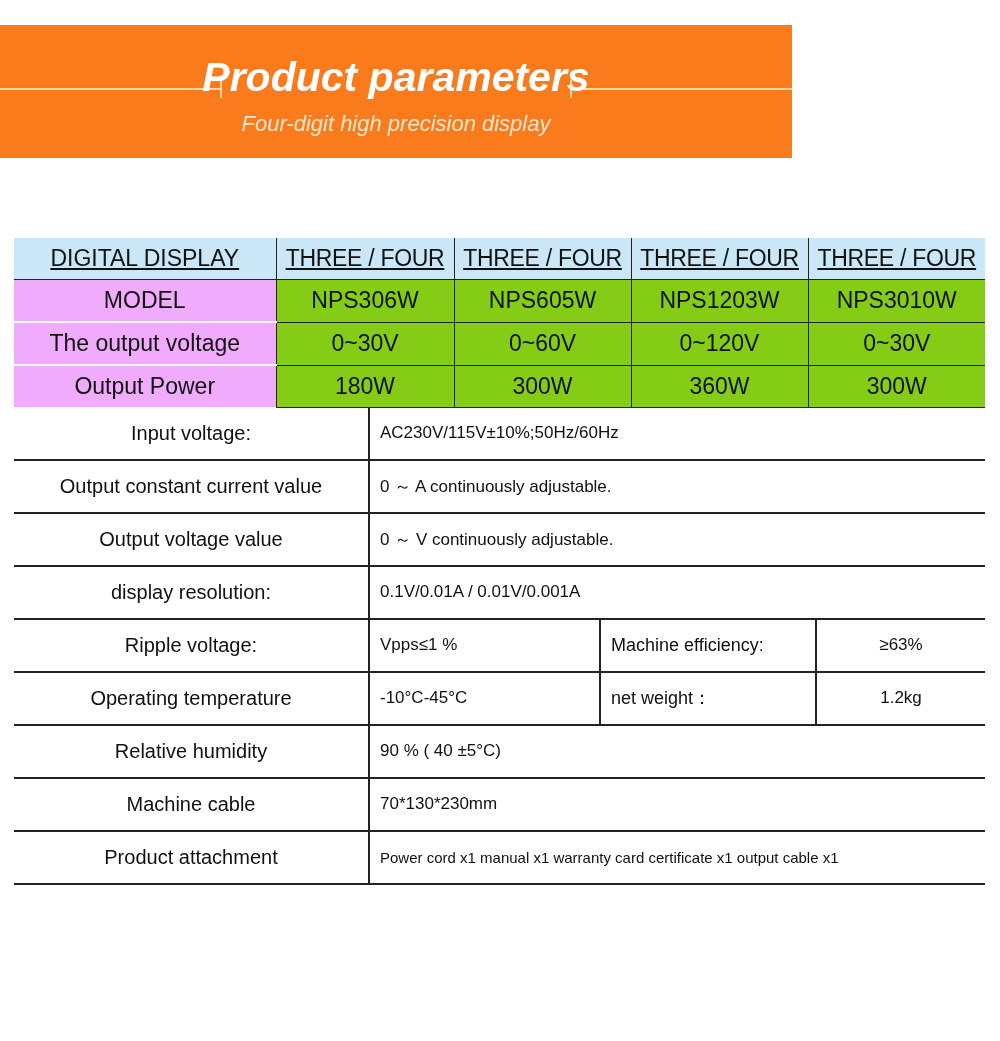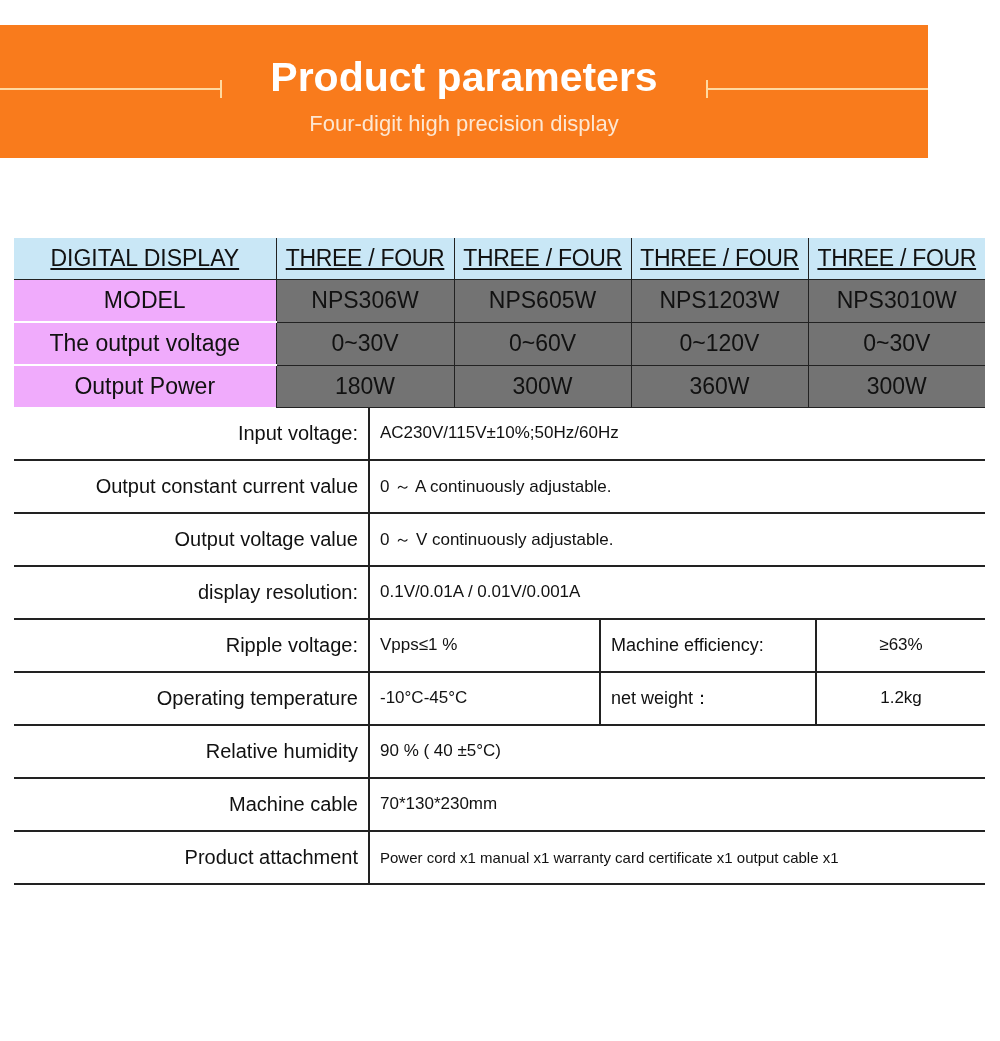--- a/index.html
+++ b/index.html
@@ -13,24 +13,25 @@
     font-family: "Liberation Sans", sans-serif;
     color: #111111;
     overflow: hidden;
   }
 
   
   .banner {
     position: absolute;
     left: 0;
     top: 25px;
-    width: 928px;
+    width: 792px;
     height: 133px;
     background: #f97b1c;
     overflow: hidden;
+    font-style: italic;
   }
   .banner-inner {
     position: relative;
     width: 100%;
     height: 100%;
   }
   .banner-title {
     position: absolute;
     left: 0;
     top: 32px;
@@ -95,21 +96,21 @@
     font-size: 23px;
     border-bottom: 2px solid #ffffff;
     vertical-align: middle;
     white-space: nowrap;
   }
   .models td.lbl {
     background: #f0abfc;
     border-bottom: 2px solid #ffffff;
   }
   .models td.val {
-    background: #737373;
+    background: #84cc16;
     border-bottom: 1px solid #222222;
     border-left: 1px solid #222222;
   }
   .models tr.head td {
     background: #c9e7f6;
     border-bottom: 1px solid #222222;
     font-size: 23px;
     text-decoration: underline;
   }
   .models tr.head td.val { border-left: 1px solid #222222; }
@@ -122,21 +123,21 @@
   .specs td {
     height: 51px;
     padding: 0 10px;
     font-size: 20px;
     vertical-align: middle;
     border-bottom: 2px solid #222222;
     white-space: nowrap;
   }
   .specs td.k {
     border-right: 2px solid #222222;
-    text-align: right;
+    text-align: center;
     font-size: 20px;
   }
   .specs td.v {
     text-align: left;
     font-size: 17px;
   }
   .specs td.k2 {
     border-left: 2px solid #222222;
     border-right: 2px solid #222222;
     text-align: left;

